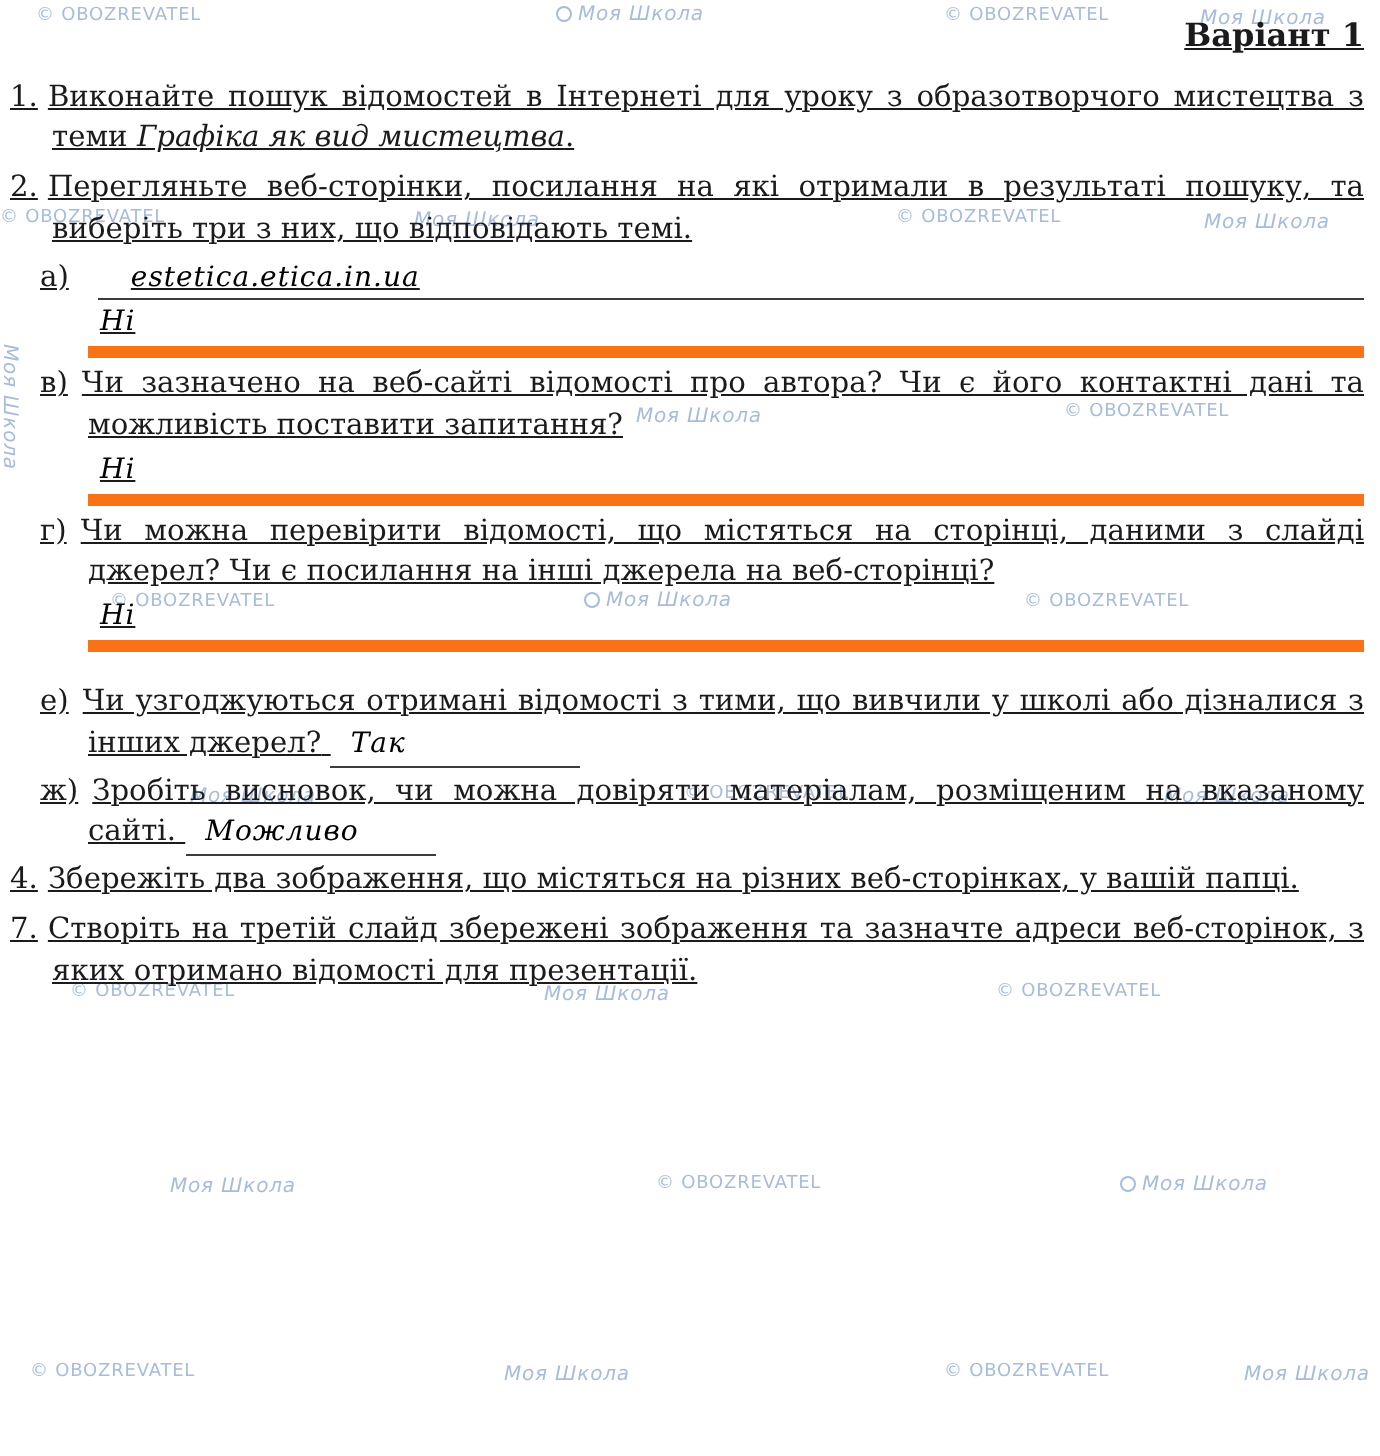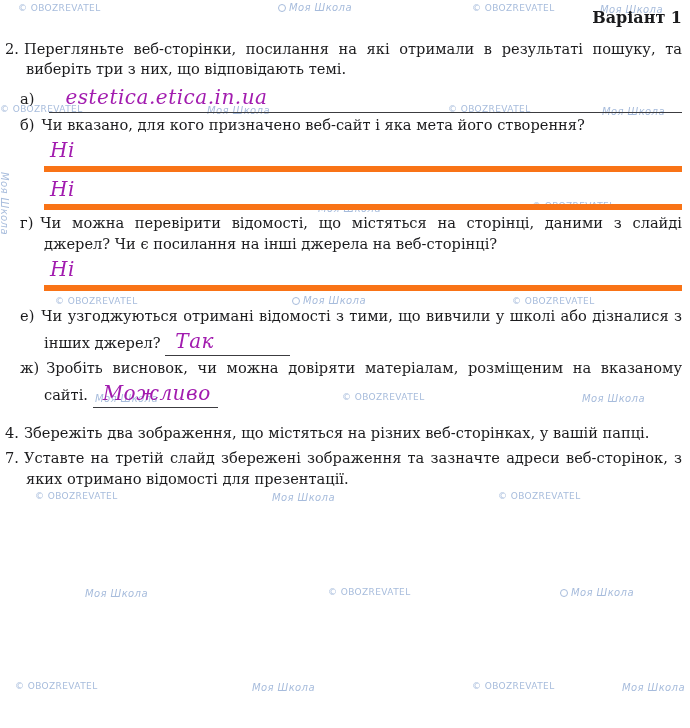--- a/index.html
+++ b/index.html
@@ -2,21 +2,21 @@
 <html><head>
 <meta charset="utf-8">
 <style>
   * { margin:0; padding:0; box-sizing:border-box; }
   html,body { background:#ffffff; }
   body {
     width:690px; height:728px; overflow:hidden; position:relative;
     font-family:"DejaVu Serif","Liberation Serif",serif;
     color:#1b1b1d;
   }
-  .page { position:relative; width:690px; height:728px; padding:5px 8px 0 5px; }
+  .page { position:relative; width:690px; height:728px; padding:5px 8px 0 5px;text-decoration:underline; }
 
   
   .wm {
     position:absolute; z-index:0; white-space:nowrap;
     font-family:"DejaVu Sans","Liberation Sans",sans-serif;
     font-size:9px; letter-spacing:.4px; color:#a7bcdc;
   }
   .wm-script { font-style:italic; font-size:10px; }
   .wm-logo {
     display:inline-block; width:8px; height:8px; border:1px solid #a7bcdc;
@@ -25,21 +25,21 @@
   .wm-vert { transform:rotate(90deg); transform-origin:left top; }
 
   
   .content { position:relative; z-index:1; font-size:14.6px; line-height:1.42; }
   .title { text-align:right; font-size:16px; font-weight:bold; margin:2px 0 9px 0; }
 
   .task { padding-left:21px; text-indent:-21px; margin-top:4px; text-align:justify; }
   .task .num { margin-right:5px; }
   .topic { font-style:italic; }
   .emph  { font-weight:bold; }
-  .mt-big { margin-top:15px; }
+  .mt-big { margin-top:2px; }
 
   .sub { margin-left:15px; padding-left:24px; text-indent:-24px; margin-top:2px; text-align:justify; }
   .sub .letter { margin-right:7px; }
 
   .qa-row { display:flex; align-items:baseline; margin-left:15px; margin-top:3px; }
   .qa-row .letter { margin-right:7px; }
   .ansfill { flex:1; border-bottom:1px solid #3c3c40; margin-left:8px; }
   .ansfill .hand { padding-left:16px; }
 
   .answer-row {
@@ -47,21 +47,21 @@
     border-bottom:6px solid #f97316; min-height:21px; padding:0 0 1px 6px;
   }
   .gap-after { margin-bottom:15px; }
 
   .ansinline {
     display:inline-block; text-indent:0; width:125px;
     border-bottom:1px solid #3c3c40; padding-left:10px; vertical-align:baseline;
   }
 
   .hand {
-    font-style:italic; color:#a21caf; letter-spacing:.5px; font-size:20px;
+    font-style:italic; color:#000000; letter-spacing:.5px; font-size:14px;
     font-family:"DejaVu Serif","Liberation Serif",serif;
   }
 </style>
 </head>
 <body>
 
 <div class="page">
 
   <span class="wm" style="left:18px;top:3px">© OBOZREVATEL</span>
   <span class="wm" style="left:278px;top:2px"><span class="wm-logo"></span><span class="wm-script">Моя Школа</span></span>
@@ -95,40 +95,43 @@
 
   <span class="wm" style="left:15px;top:681px">© OBOZREVATEL</span>
   <span class="wm wm-script" style="left:252px;top:682px">Моя Школа</span>
   <span class="wm" style="left:472px;top:681px">© OBOZREVATEL</span>
   <span class="wm wm-script" style="left:622px;top:682px">Моя Школа</span>
 
   <div class="content">
 
     <div class="title">Варіант 1</div>
 
+    <div class="task">
+      <span class="num">1.</span><span>Виконайте пошук відомостей в Інтернеті для уроку з образотворчого мистецтва з теми </span><span class="topic">Графіка як вид мистецтва</span><span>.</span>
+    </div>
 
     <div class="task">
       <span class="num">2.</span><span>Перегляньте веб-сторінки, посилання на які отримали в результаті пошуку, та виберіть три з них, що відповідають темі.</span>
     </div>
 
 
     <div>
 
       <div class="qa-row">
         <span class="letter">а)</span>
         <span class="ansfill"><span class="hand">estetica.etica.in.ua</span></span>
       </div>
 
-      <div class="sub">
-        <span class="letter">б)</span><span>Чи вказано, для кого призначено веб-сайт і яка мета його створення?</span>
-      </div>
       <div class="answer-row">
         <span class="hand">Ні</span>
       </div>
 
+      <div class="sub">
+        <span class="letter">в)</span><span>Чи зазначено на веб-сайті відомості про автора? Чи є його контактні дані та можливість поставити запитання?</span>
+      </div>
       <div class="answer-row">
         <span class="hand">Ні</span>
       </div>
 
       <div class="sub">
         <span class="letter">г)</span><span>Чи можна перевірити відомості, що містяться на сторінці, даними з слайді джерел? Чи є посилання на інші джерела на веб-сторінці?</span>
       </div>
       <div class="answer-row gap-after">
         <span class="hand">Ні</span>
       </div>
@@ -146,18 +149,18 @@
 
     </div>
 
     <div class="task mt-big">
       <span class="num">4.</span><span>Збережіть два зображення, що містяться на різних веб-сторінках, у вашій папці.</span>
     </div>
 
 
 
     <div class="task">
-      <span class="num">7.</span><span>Уставте на третій слайд збережені зображення та зазначте адреси веб-сторінок, з яких отримано відомості для презентації.</span>
+      <span class="num">7.</span><span>Створіть на третій слайд збережені зображення та зазначте адреси веб-сторінок, з яких отримано відомості для презентації.</span>
     </div>
 
 
   </div>
 </div>
 
 </body></html>

